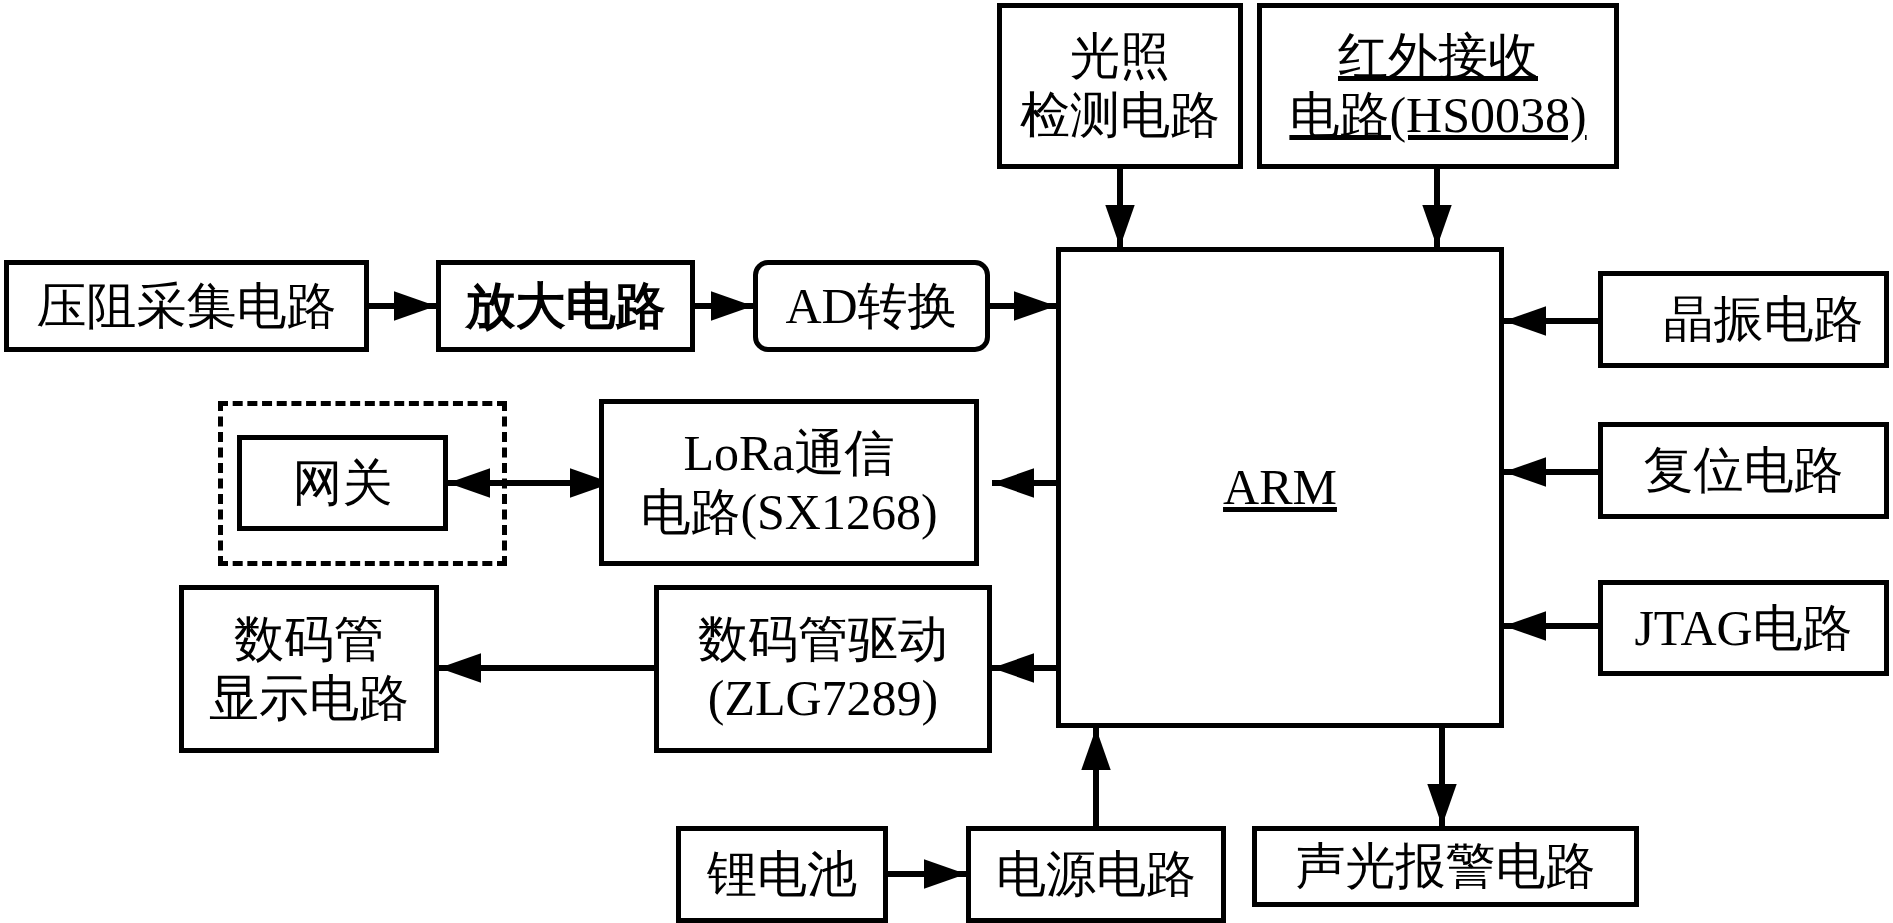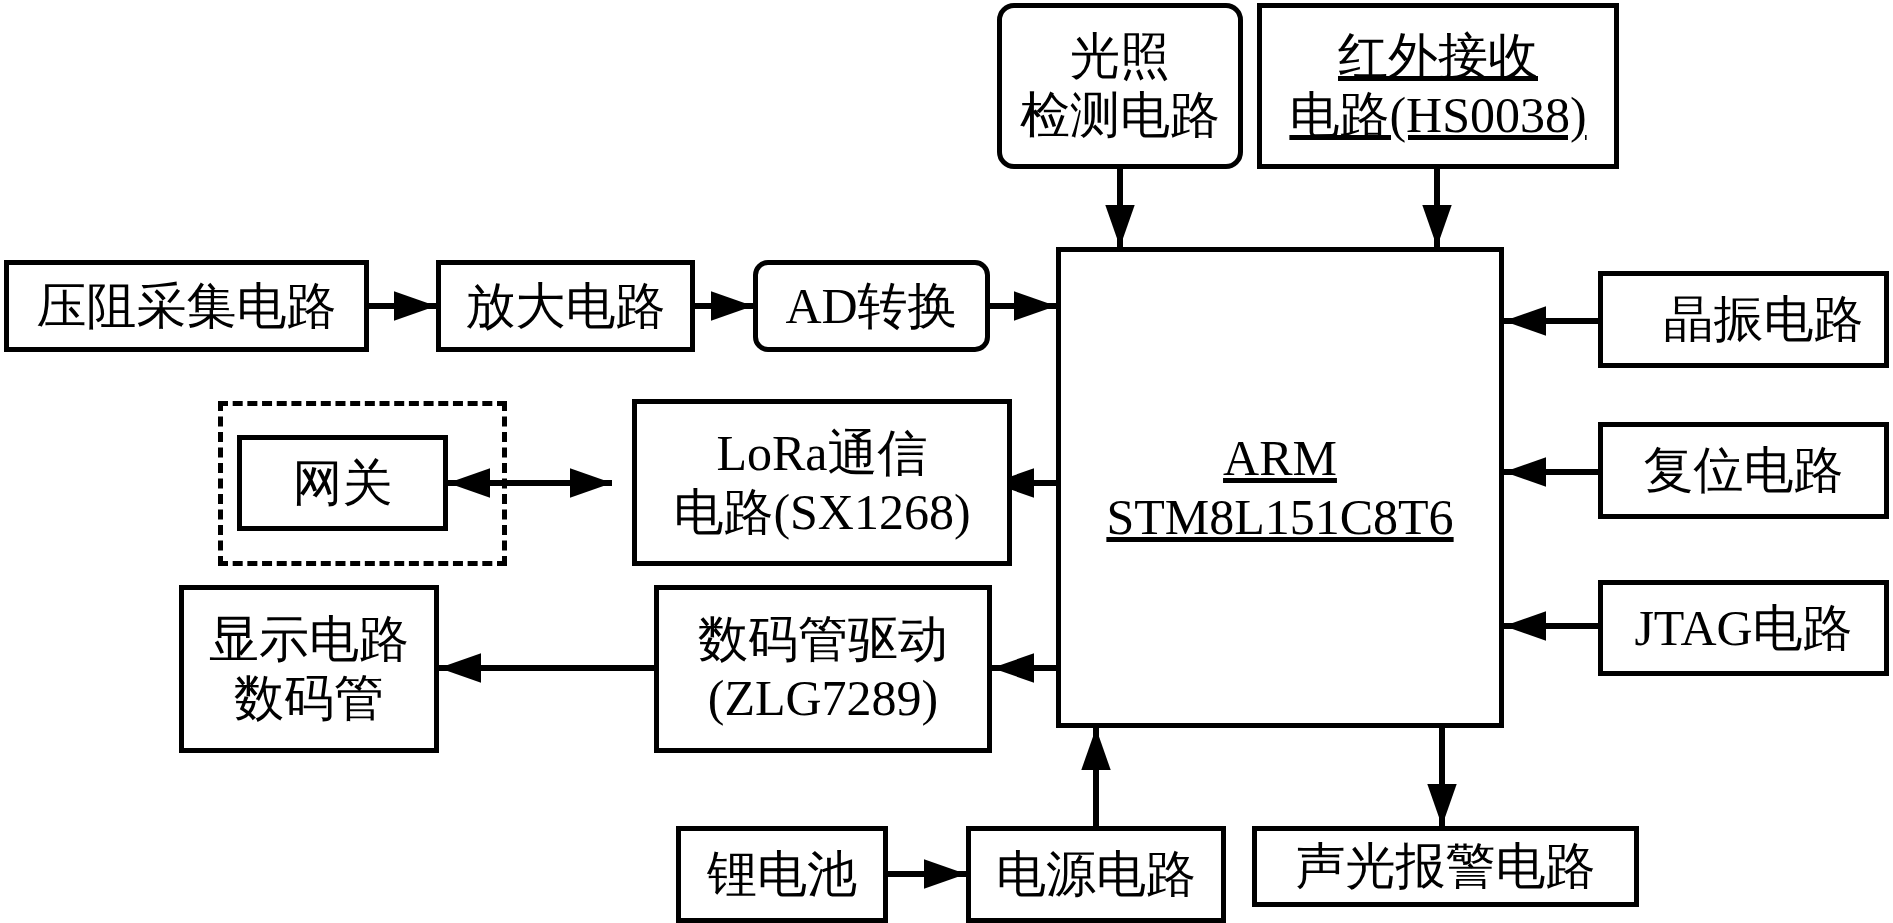--- a/index.html
+++ b/index.html
@@ -38,65 +38,64 @@
     <line x1="1056" y1="668" x2="992" y2="668" marker-end="url(#ah)"></line>
     <line x1="654" y1="668" x2="439" y2="668" marker-end="url(#ah)"></line>
     <line x1="840" y1="874" x2="966" y2="874" marker-end="url(#ah)"></line>
     <line x1="1096" y1="826" x2="1096" y2="728" marker-end="url(#ah)"></line>
     <line x1="1442" y1="728" x2="1442" y2="826" marker-end="url(#ah)"></line>
   </g>
 </svg>
 
 <div class="dashed" style="left:218px;top:401px;width:289px;height:165px;"></div>
 
-<div class="box" style="left:997px;top:3px;width:246px;height:166px;border-radius:17px;">
+<div class="box" style="left:997px;top:3px;width:246px;height:166px;">
   <span>光照</span>
   <span>检测电路</span>
 </div>
 <div class="box" style="left:1257px;top:3px;width:362px;height:166px;text-decoration:underline;">
   <span>红外接收</span>
   <span>电路(HS0038)</span>
 </div>
 
 <div class="box" style="left:1056px;top:247px;width:448px;height:481px;text-decoration:underline;">
   <span>ARM</span>
-  <span>STM8L151C8T6</span>
 </div>
 
 <div class="box" style="left:4px;top:260px;width:365px;height:92px;">
   <span>压阻采集电路</span>
 </div>
-<div class="box" style="left:436px;top:260px;width:259px;height:92px;">
+<div class="box" style="left:436px;top:260px;width:259px;height:92px;font-weight:bold;">
   <span>放大电路</span>
 </div>
 <div class="box" style="left:753px;top:260px;width:237px;height:92px;border-radius:15px;">
   <span>AD转换</span>
 </div>
 
 <div class="box" style="left:1598px;top:271px;width:291px;height:97px;padding-left:40px;">
   <span>晶振电路</span>
 </div>
 <div class="box" style="left:1598px;top:422px;width:291px;height:97px;">
   <span>复位电路</span>
 </div>
 <div class="box" style="left:1598px;top:580px;width:291px;height:96px;">
   <span>JTAG电路</span>
 </div>
 
 <div class="box" style="left:237px;top:435px;width:211px;height:96px;">
   <span>网关</span>
 </div>
-<div class="box" style="left:632px;top:399px;width:380px;height:167px;">
+<div class="box" style="left:599px;top:399px;width:380px;height:167px;">
   <span>LoRa通信</span>
   <span>电路(SX1268)</span>
 </div>
 
 <div class="box" style="left:179px;top:585px;width:260px;height:168px;">
+  <span>数码管</span>
   <span>显示电路</span>
-  <span>数码管</span>
 </div>
 <div class="box" style="left:654px;top:585px;width:338px;height:168px;">
   <span>数码管驱动</span>
   <span>(ZLG7289)</span>
 </div>
 
 <div class="box" style="left:628px;top:826px;width:212px;height:97px;margin-left:48px;">
   <span>锂电池</span>
 </div>
 <div class="box" style="left:966px;top:826px;width:260px;height:97px;">

